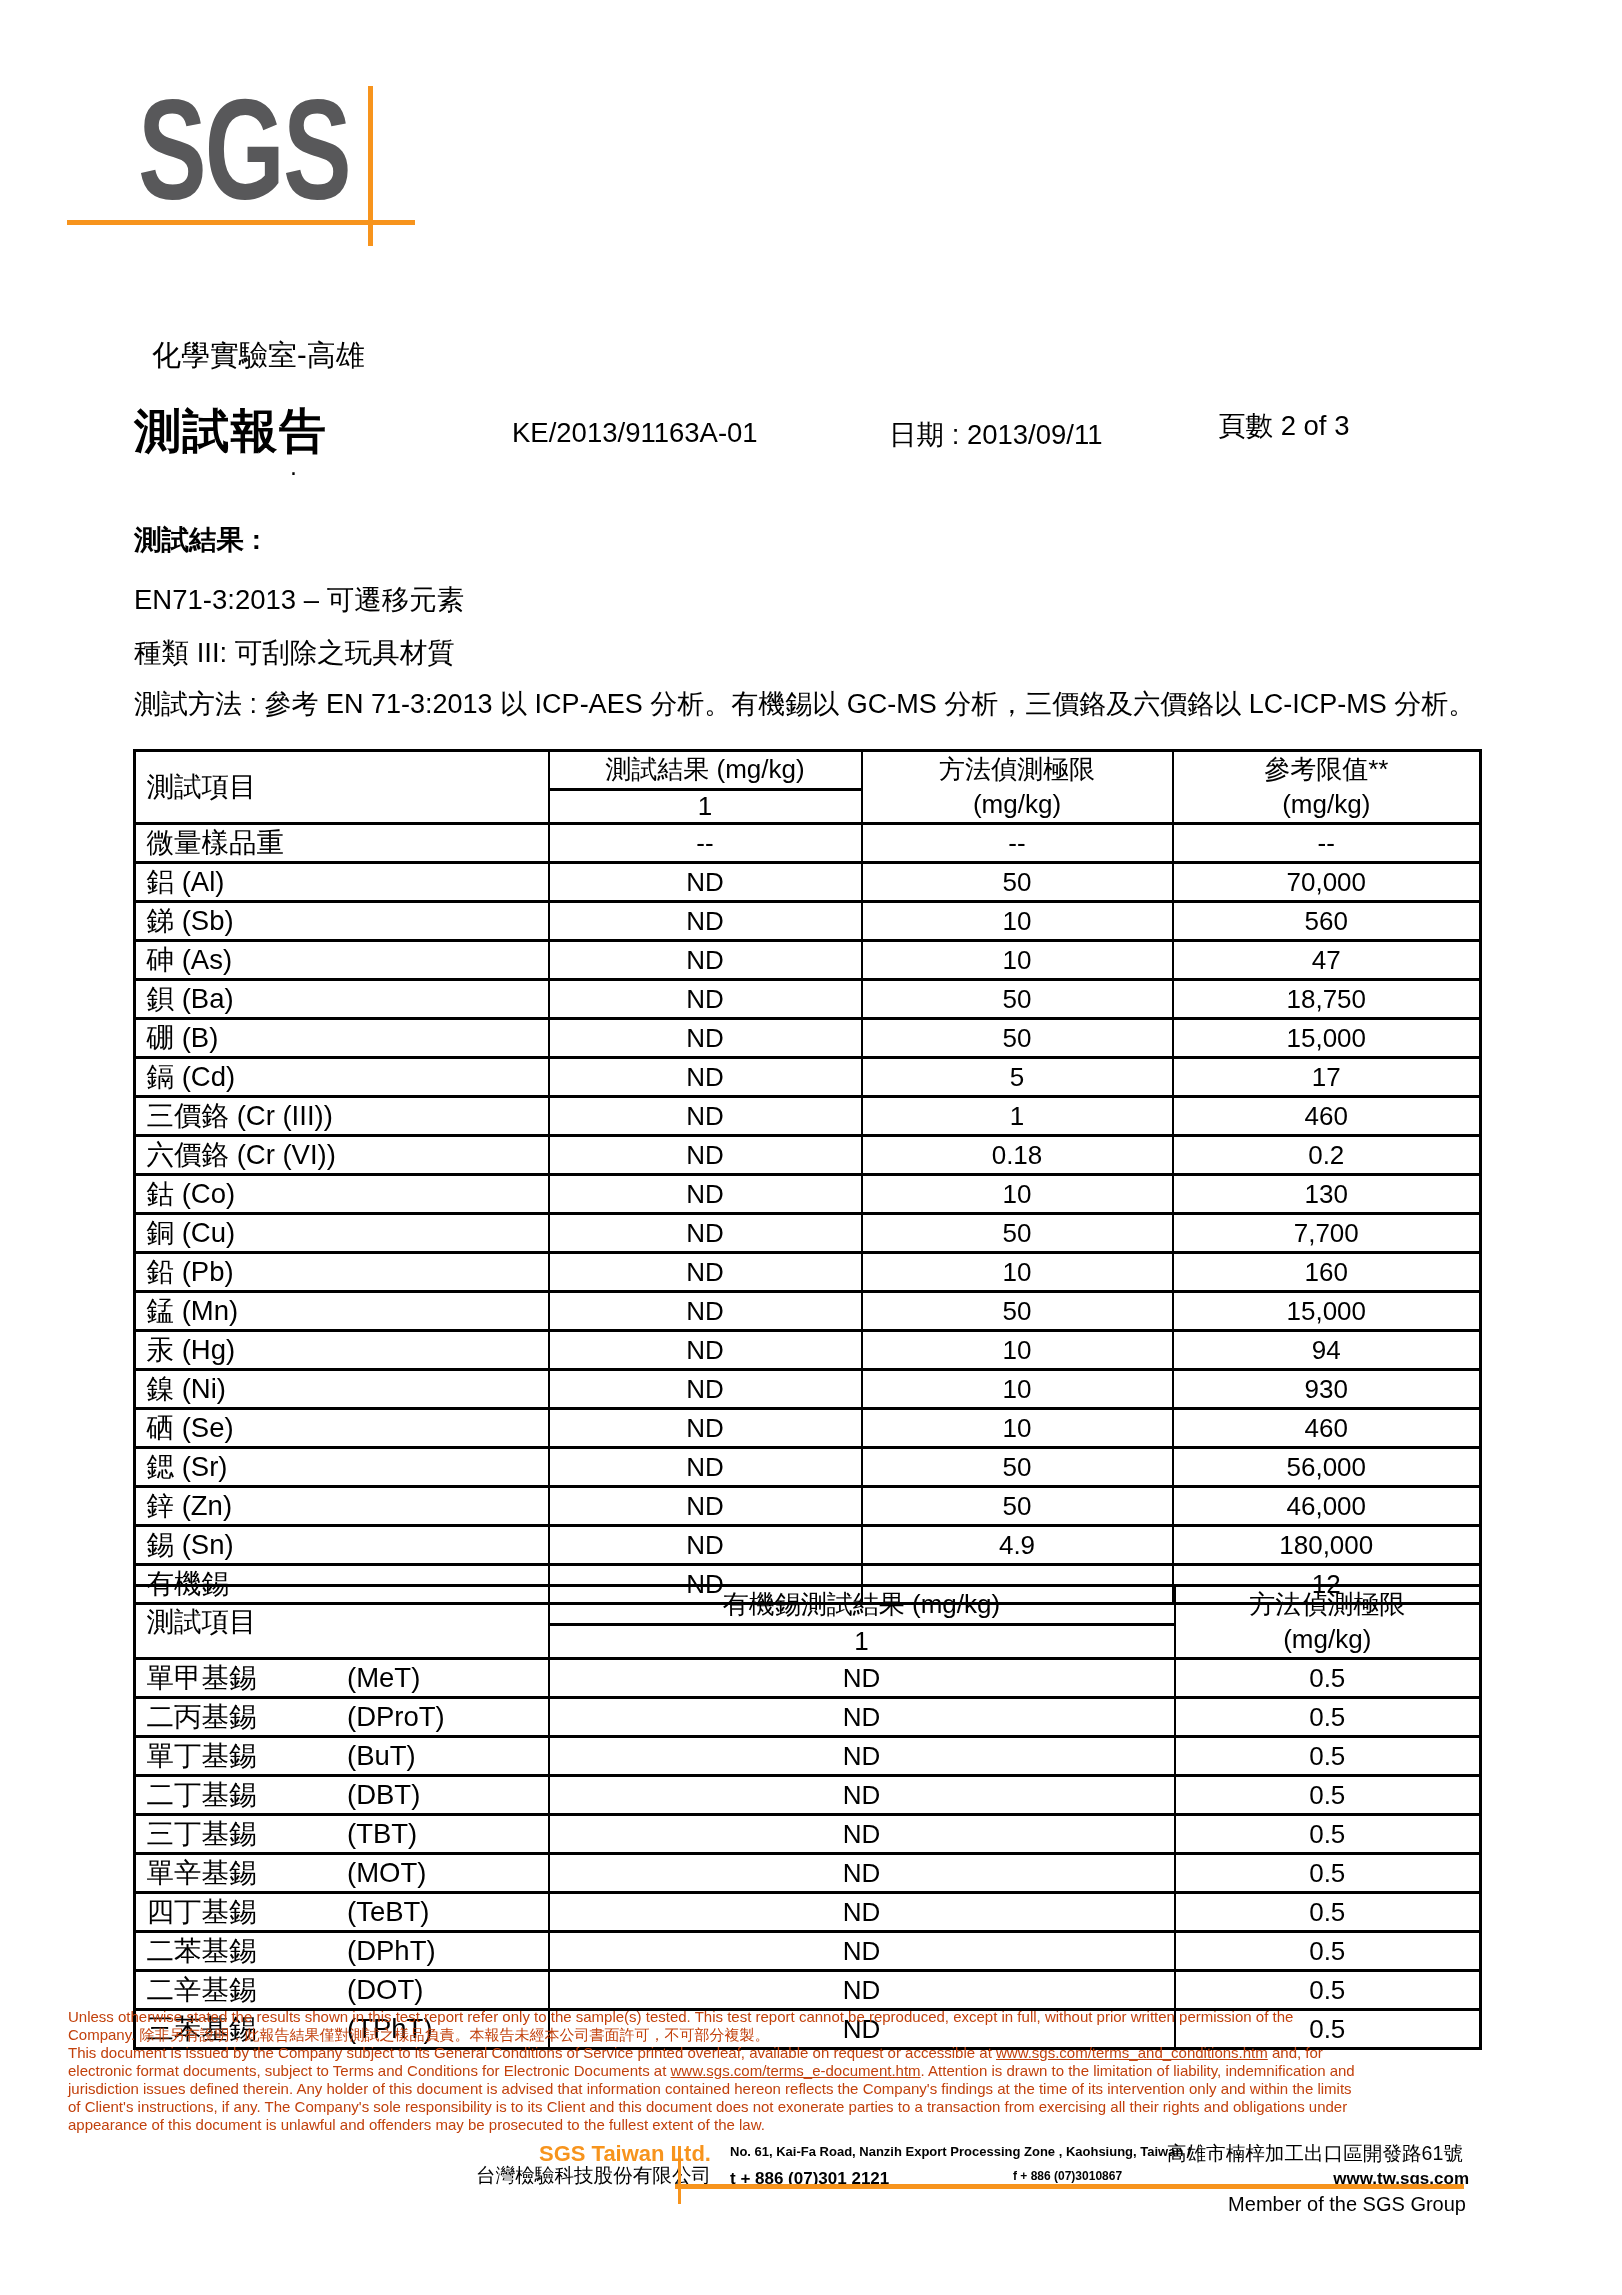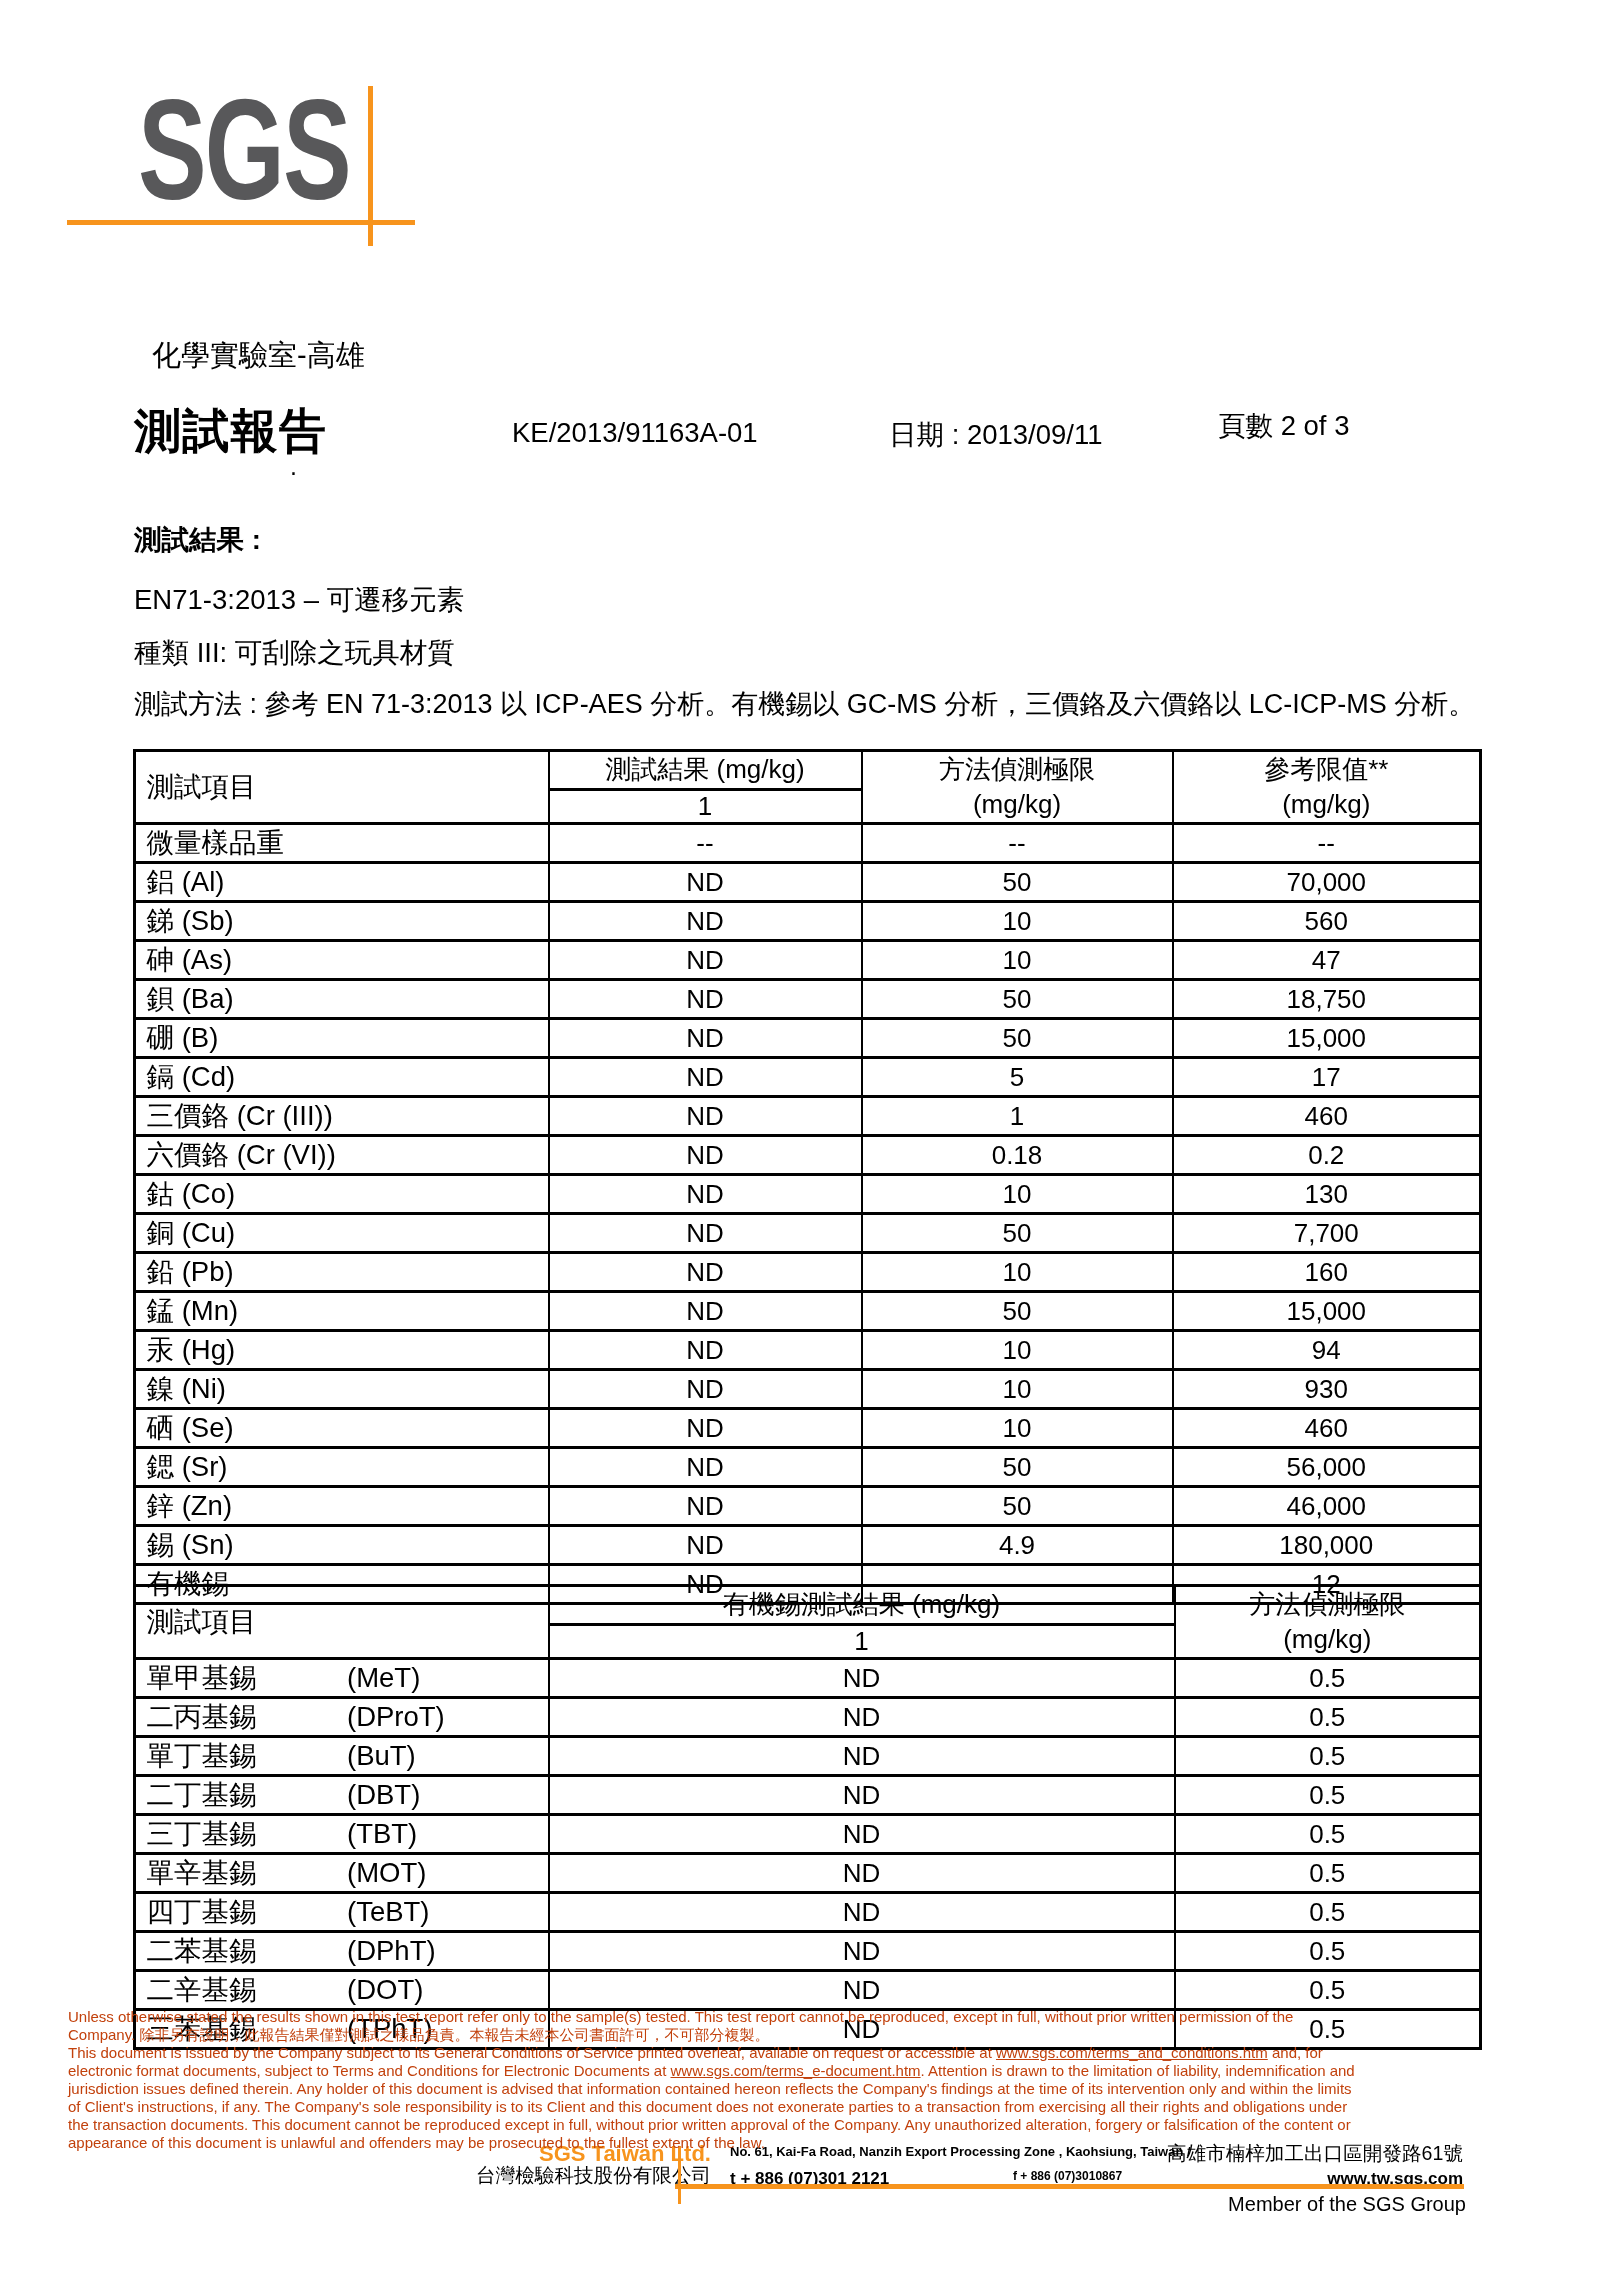--- a/index.html
+++ b/index.html
@@ -56,21 +56,21 @@
   }
   .disclaimer .url { text-decoration:underline; }
   
   .f-company-en { position:absolute; left:539px;  top:2141px; font-size:22px; color:#f7941d; font-weight:bold; }
   .f-company-zh { position:absolute; left:476px;  top:2162px; font-size:19.6px;font-family:Liberation Serif, serif; }
   .f-vline      { position:absolute; left:678px; top:2146px; width:3.3px; height:58px; background:#f7941d; }
   .f-address-en { position:absolute; left:730px; top:2144px; font-size:13px; font-weight:bold; }
   .f-tel        { position:absolute; left:730px; top:2169px; font-size:17px; font-weight:bold; }
   .f-fax        { position:absolute; left:1013px; top:2169px; font-size:12px; font-weight:bold; }
   .f-address-zh { position:absolute; right:159px; top:2140px; font-size:19.6px; }
-  .f-web        { position:absolute; right:159px; top:2169px; font-size:17px; font-weight:bold; }
+  .f-web        { position:absolute; right:153px; top:2169px; font-size:17px; font-weight:bold; }
   .f-hline      { position:absolute; left:675px; top:2184px; width:789px; height:4.6px; background:#f7941d; }
   .f-member     { position:absolute; right:156px; top:2193px; font-size:20px;margin-left:22px; }
 </style>
 </head>
 <body>
 
 <div class="page">
 
   <div class="sgs-logo-text">SGS</div>
   <div class="logo-hline"></div>
@@ -339,21 +339,20 @@
       </tbody>
   </table>
 
   <div class="disclaimer">
     <div>Unless otherwise stated the results shown in this test report refer only to the sample(s) tested. This test report cannot be reproduced, except in full, without prior written permission of the</div>
     <div>Company. 除非另有說明，此報告結果僅對測試之樣品負責。本報告未經本公司書面許可，不可部分複製。</div>
     <div><span>This document is issued by the Company subject to its General Conditions of Service printed overleaf, available on request or accessible at </span><span class="url">www.sgs.com/terms_and_conditions.htm</span><span> and, for</span></div>
     <div><span>electronic format documents, subject to Terms and Conditions for Electronic Documents at </span><span class="url">www.sgs.com/terms_e-document.htm</span><span>. Attention is drawn to the limitation of liability, indemnification and</span></div>
     <div>jurisdiction issues defined therein. Any holder of this document is advised that information contained hereon reflects the Company's findings at the time of its intervention only and within the limits</div>
     <div>of Client's instructions, if any. The Company's sole responsibility is to its Client and this document does not exonerate parties to a transaction from exercising all their rights and obligations under</div>
-    <div>the transaction documents. This document cannot be reproduced except in full, without prior written approval of the Company. Any unauthorized alteration, forgery or falsification of the content or</div>
     <div>appearance of this document is unlawful and offenders may be prosecuted to the fullest extent of the law.</div>
   </div>
 
   <div class="f-company-en">SGS Taiwan Ltd.</div>
   <div class="f-company-zh">台灣檢驗科技股份有限公司</div>
   <div class="f-vline"></div>
   <div class="f-address-en">No. 61, Kai-Fa Road, Nanzih Export Processing Zone , Kaohsiung, Taiwan /</div>
   <div class="f-tel">t + 886 (07)301 2121</div>
   <div class="f-fax">f + 886 (07)3010867</div>
   <div class="f-address-zh">高雄市楠梓加工出口區開發路61號</div>

